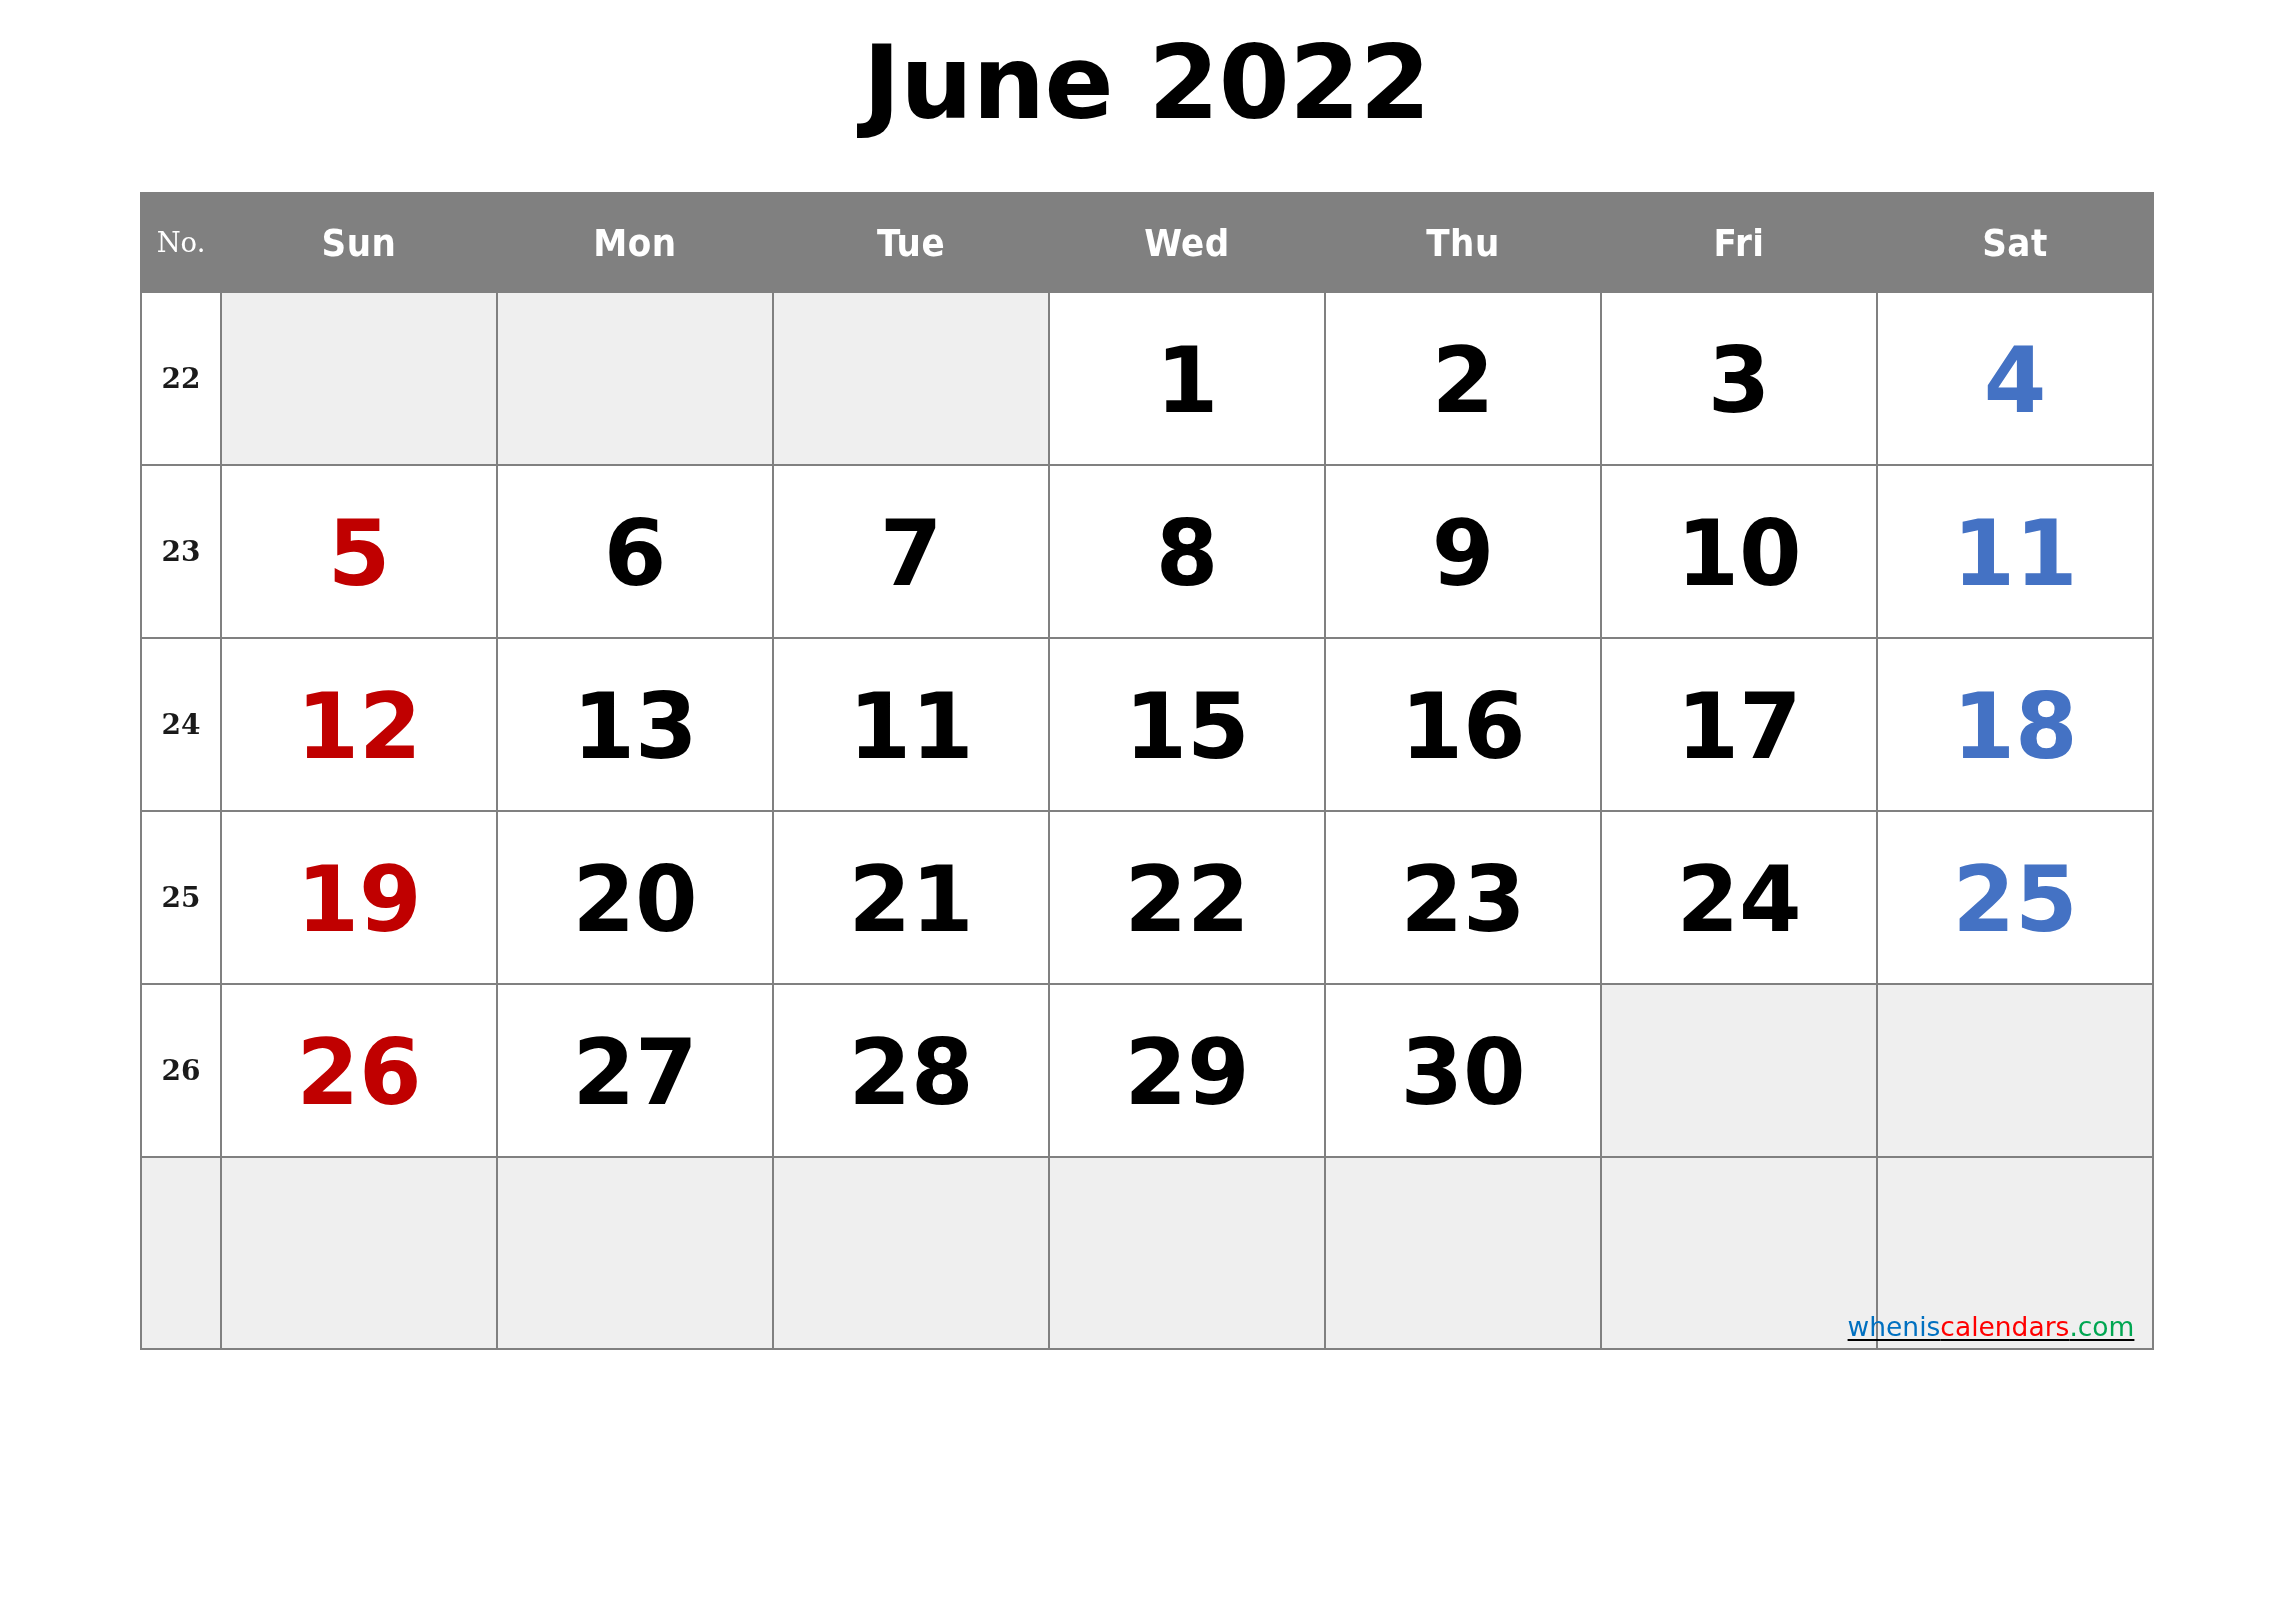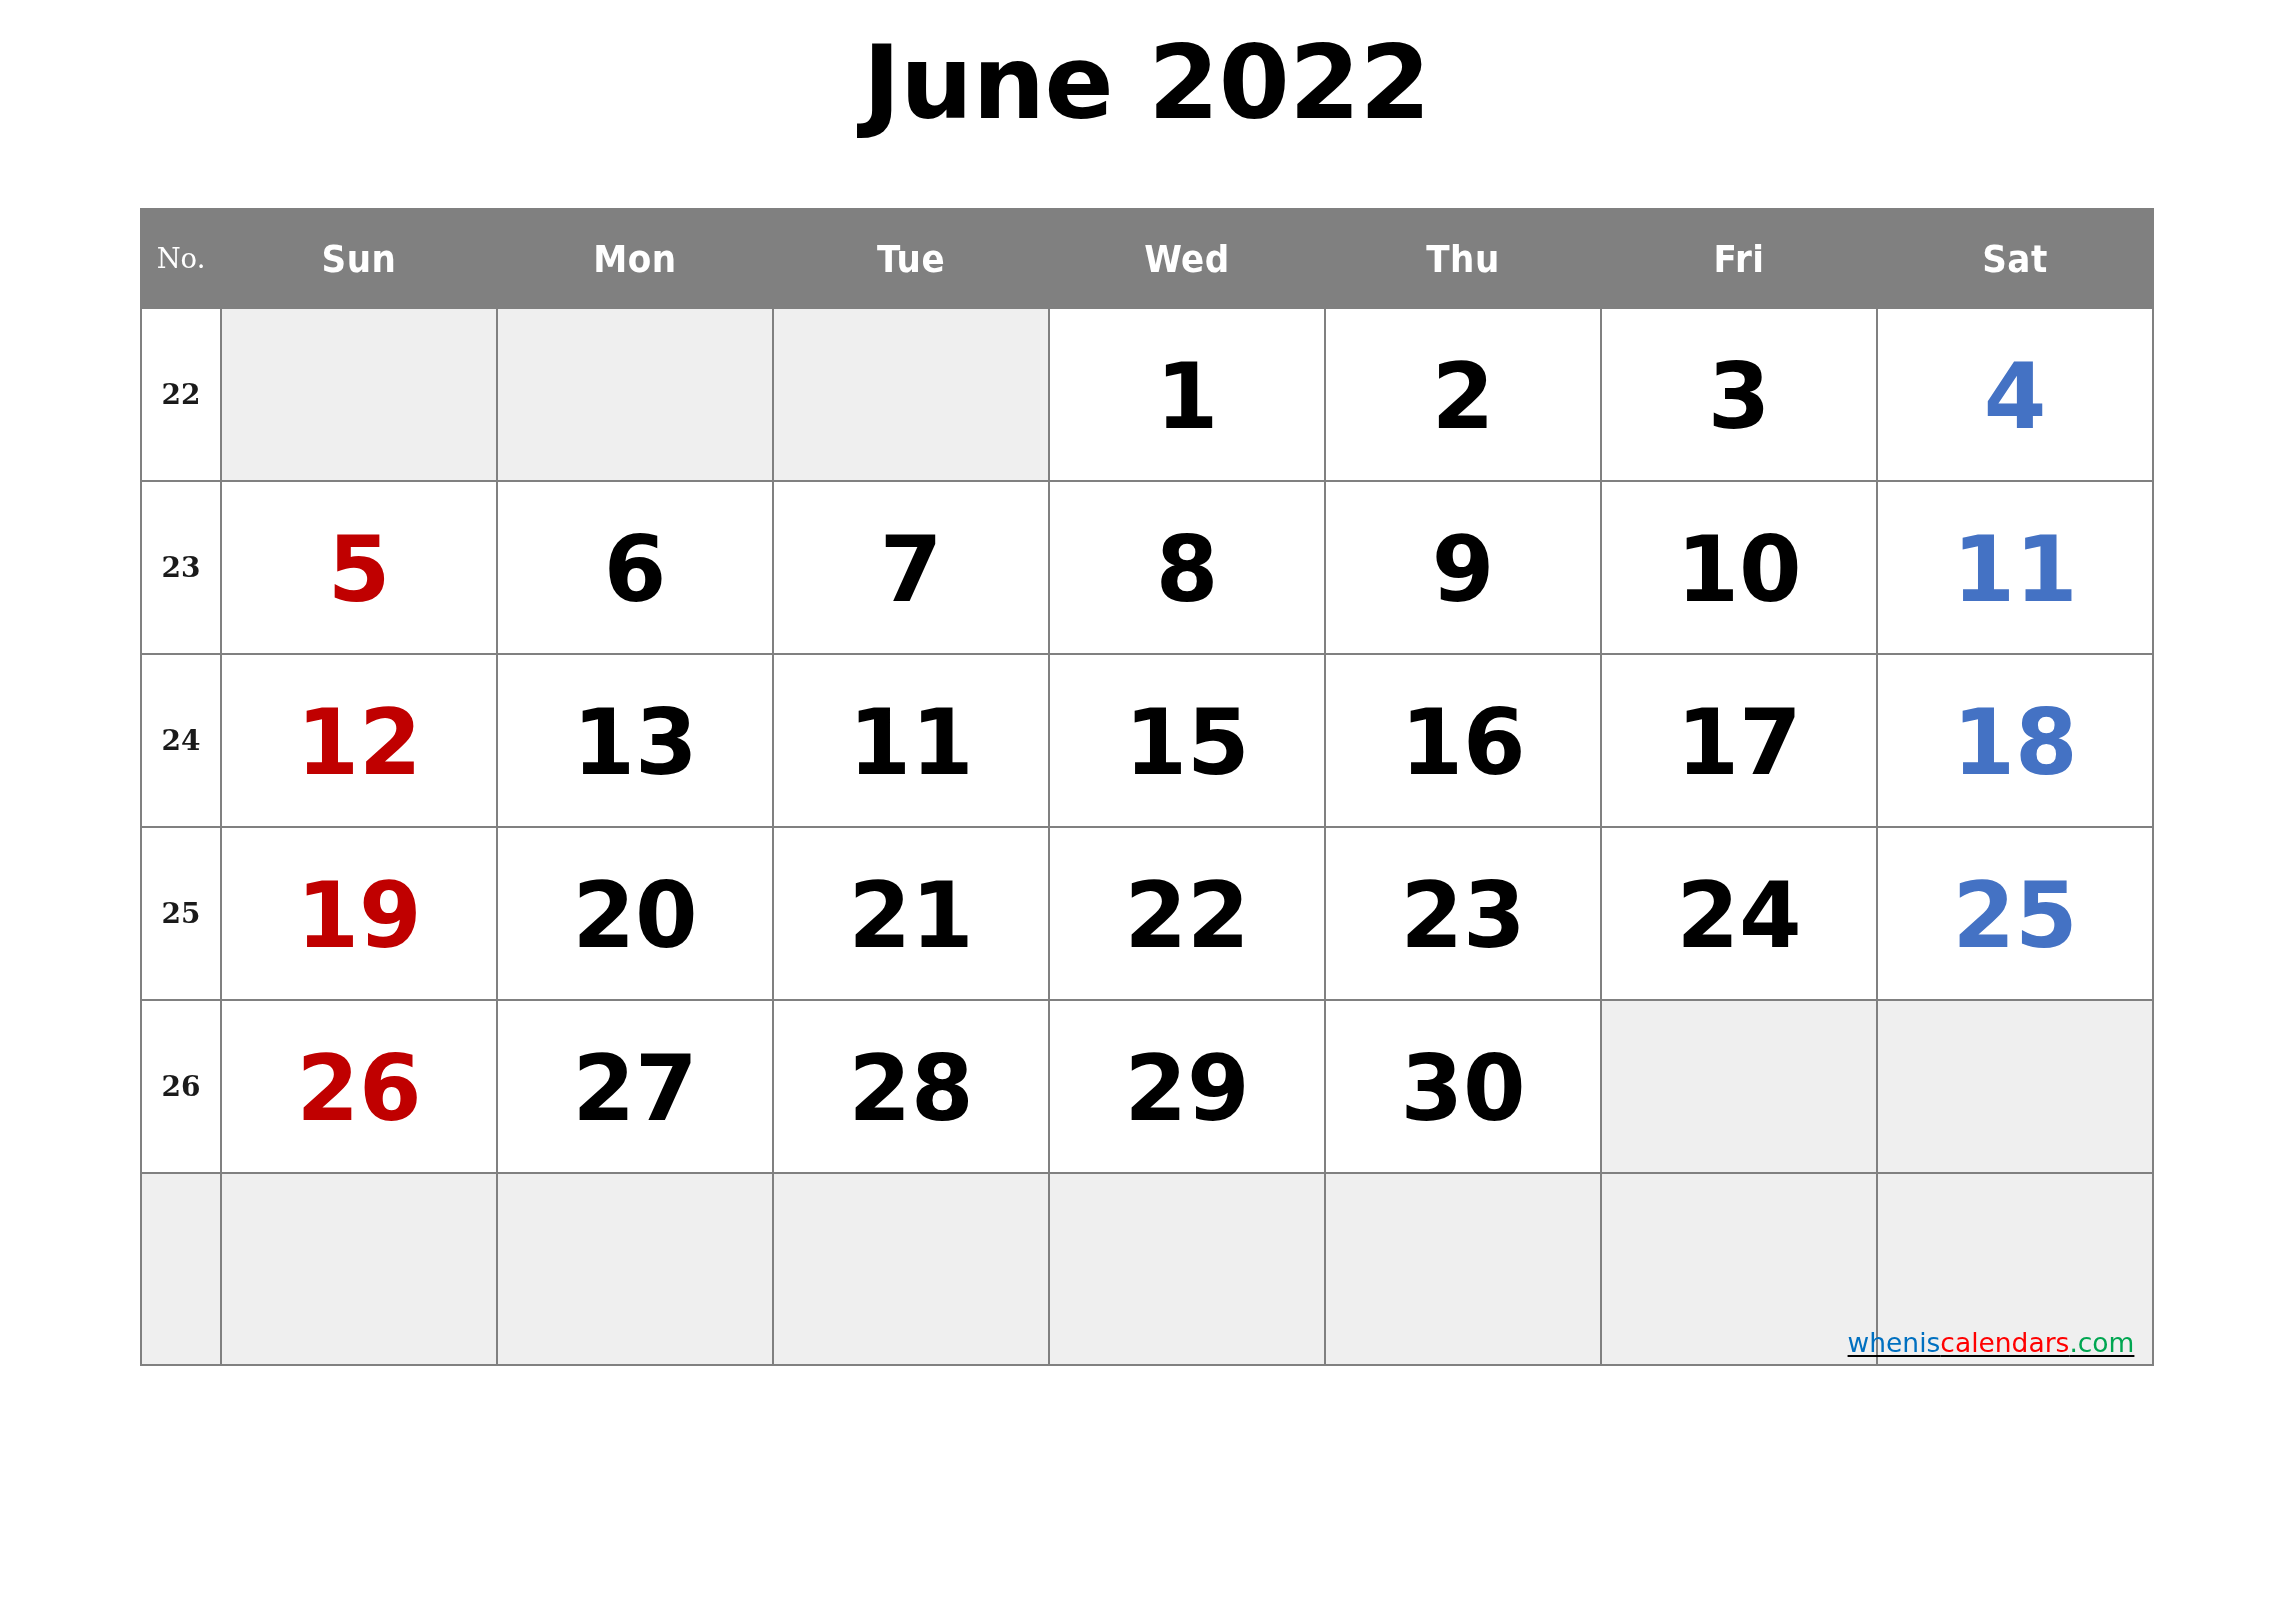--- a/index.html
+++ b/index.html
@@ -34,21 +34,21 @@
     line-height: 1.12;
     color: #000000;
     letter-spacing: -0.5px;
     white-space: nowrap;
   }
 
   
   .calendar {
     position: absolute;
     left: 140px;
-    top: 208px;
+    top: 192px;
     width: 2013px;
     border-collapse: collapse;
     table-layout: fixed;
   }
 
   .calendar col.col-no { width: 80px; }
   .calendar col.col-day { width: 276px; }
 
   .calendar th,
   .calendar td {

